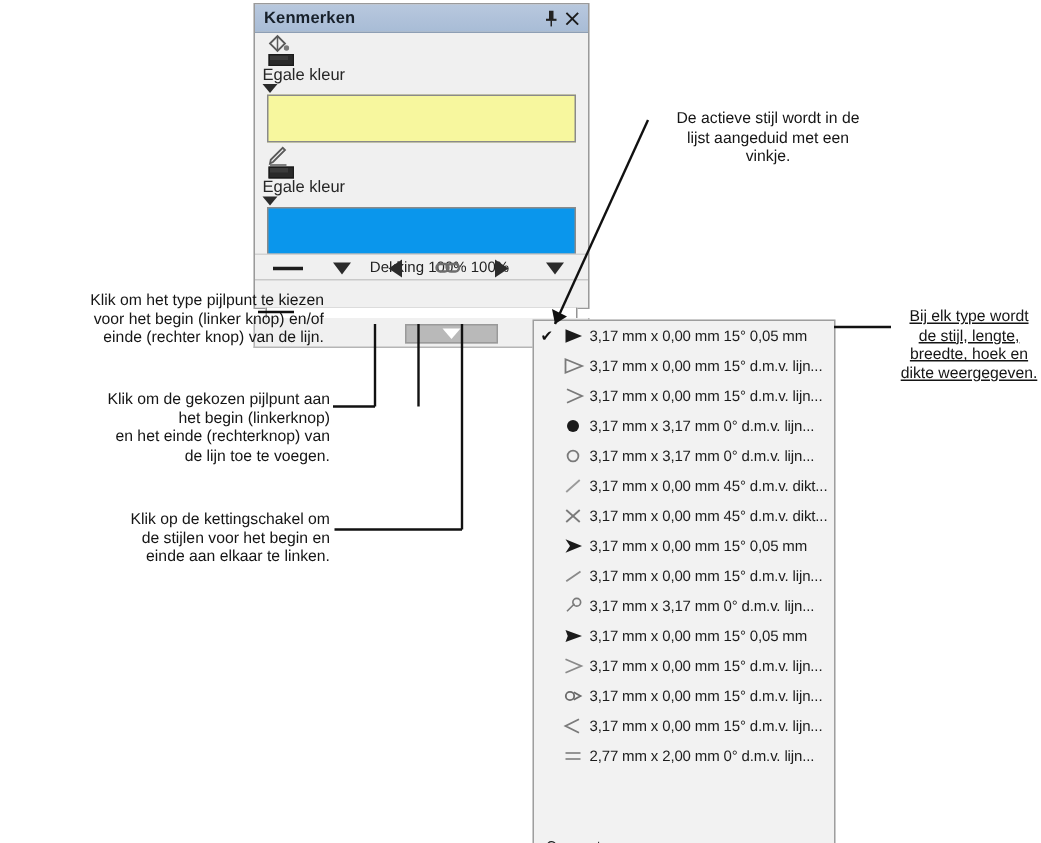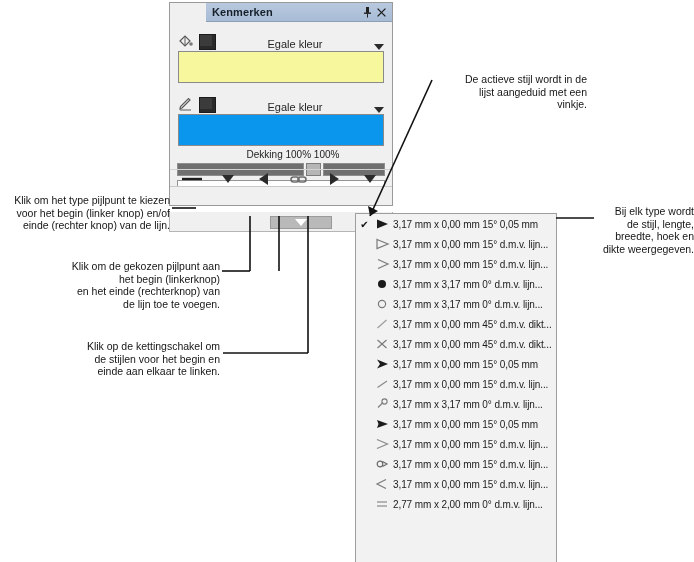--- a/index.html
+++ b/index.html
@@ -23,37 +23,37 @@
     border: 1px solid #9a9a9a;
     box-sizing: border-box;
   }
   #panel-titlebar {
     height: 19px;
     background: linear-gradient(#b8c8de, #a8bcd6);
     border-bottom: 1px solid #8e9fb5;
     display: flex; align-items: center;
     padding: 0 4px 0 6px;
     box-sizing: border-box;
-    margin-left: 36px;
   }
   #panel-title {
     font-size: 11px; font-weight: bold; color: #17202a;
     flex: 1; letter-spacing: .1px;
   }
   .tb-icon {
     width: 14px; height: 14px;
     display: flex; align-items: center; justify-content: center;
     font-size: 12px; color: #1d1d1d; cursor: default;
   }
 
   .row {
-    display: flex; align-items: flex-end;
-    height: 28px;
+    display: flex; align-items: flex-start;
+    height: 40px;
     padding: 0 6px 0 5px;
     box-sizing: border-box;
+    flex-direction: column;
   }
   .row-glyph {
     width: 20px; height: 18px;
     display: flex; align-items: center; justify-content: center;
     color: #555;
   }
   .swatch-small {
     width: 15px; height: 14px;
     background: #3b3b3b;
     border: 1px solid #1b1b1b;
@@ -243,21 +243,21 @@
   }
 
   
   .anno {
     position: absolute;
     font-size: 10.5px;
     line-height: 12.5px;
     color: #151515;
   }
   .anno-r { text-align: right; }
-  .anno-l { text-align: right; }
+  .anno-l { text-align: center; }
 
   svg.leader {
     position: absolute;
     left: 0; top: 0;
     width: 694px; height: 562px;
     pointer-events: none;
   }
 </style>
 </head>
 <body>
@@ -497,29 +497,29 @@
           </svg>
         </span>
         <span class="menu-text">2,77 mm x 2,00 mm   0°  d.m.v. lijn...</span>
       </div>
     </div>
   <div class="menu-plain">Op maat...</div>
   <div class="menu-sep"></div>
   <div class="menu-plain">Bewerk pijlpunten...</div>
 </div>
 
-<div class="anno anno-r" style="left:0px; top:194px; width:170px;">Klik om het type pijlpunt te kiezen<br>voor het begin (linker knop) en/of<br>einde (rechter knop) van de lijn.</div>
+<div class="anno anno-r" style="left:0px; top:194px; width:170px;padding-left:46px;">Klik om het type pijlpunt te kiezen<br>voor het begin (linker knop) en/of<br>einde (rechter knop) van de lijn.</div>
 
 <div class="anno anno-r" style="left:20px; top:260px; width:200px;">Klik om de gekozen pijlpunt aan<br>het begin (linkerknop)<br>en het einde (rechterknop) van<br>de lijn toe te voegen.</div>
 
 <div class="anno anno-r" style="left:40px; top:340px; width:180px;">Klik op de kettingschakel om<br>de stijlen voor het begin en<br>einde aan elkaar te linken.</div>
 
 <div class="anno anno-l" style="left:437px; top:73px; width:150px;">De actieve stijl wordt in de<br>lijst aangeduid met een<br>vinkje.</div>
 
-<div class="anno anno-l" style="left:598px; top:205px; width:96px;">Bij elk type wordt<br>de stijl, lengte,<br>breedte, hoek en<br>dikte weergegeven.</div>
+<div class="anno anno-l" style="left:598px; top:205px; width:96px;text-decoration:underline;">Bij elk type wordt<br>de stijl, lengte,<br>breedte, hoek en<br>dikte weergegeven.</div>
 
 <svg class="leader">
 
   <line x1="172" y1="208" x2="196" y2="208" stroke="#111" stroke-width="1.6"></line>
 
   <line x1="222" y1="271" x2="250" y2="271" stroke="#111" stroke-width="1.6"></line>
   <line x1="250" y1="271" x2="250" y2="216" stroke="#111" stroke-width="1.6"></line>
   <line x1="279" y1="271" x2="279" y2="216" stroke="#111" stroke-width="1.6"></line>
 
   <line x1="223" y1="353" x2="308" y2="353" stroke="#111" stroke-width="1.6"></line>

